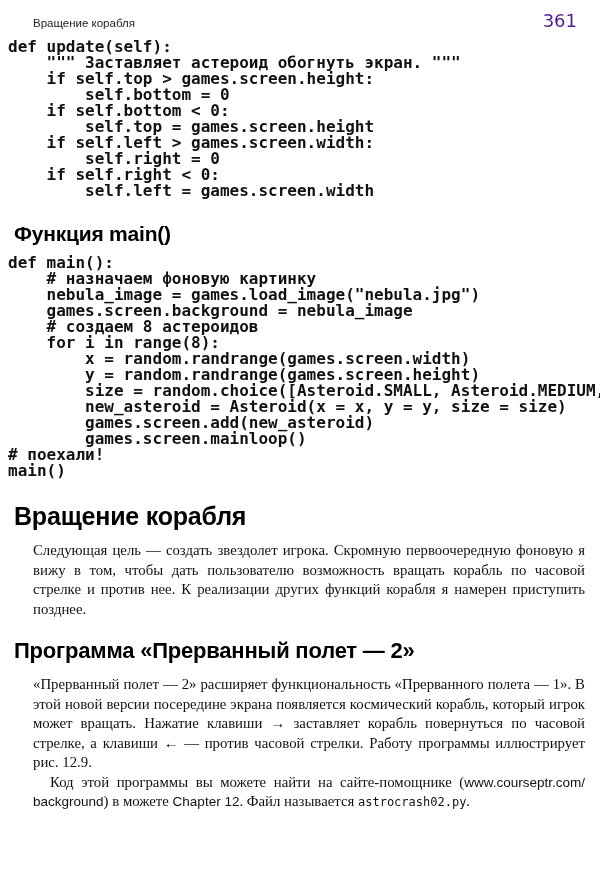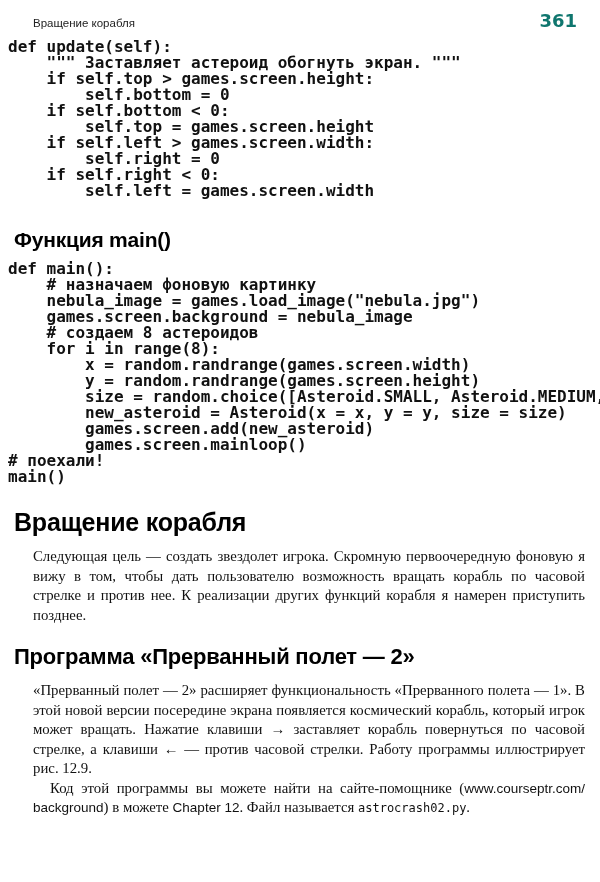--- a/index.html
+++ b/index.html
@@ -19,43 +19,43 @@
     align-items: baseline;
     padding: 10px 23px 0 33px;
   }
   .running-title {
     font-family: "Liberation Sans", sans-serif;
     font-size: 11.5px;
     color: #222;
   }
   .page-number {
     font-family: "DejaVu Sans", "Liberation Sans", sans-serif;
-    font-weight: bold;
+    font-weight: normal;
     font-size: 18px;
-    color: #0f766e;
+    color: #4c1d95;
   }
   pre.code {
     font-family: "DejaVu Sans Mono", "Liberation Mono", monospace;
     font-size: 16px;
     line-height: 16px;
     color: #111;
     white-space: pre;
     margin: 8px;
     font-weight: bold;
   }
   .code-update { margin: 34px 10px 0 58px; }
   .code-main   { margin: 8px 5px 0 30px; }
   h2, h3 {
     font-family: "Liberation Sans", sans-serif;
     font-weight: bold;
     color: #000;
     margin: 0 0 0 14px;
     letter-spacing: -0.2px;
   }
-  .h-main     { margin-top: 28px; font-size: 21px; line-height: 26px; }
+  .h-main     { margin-top: 22px; font-size: 21px; line-height: 26px; }
   .h-rotation { margin-top: 22px; font-size: 25px; line-height: 30px; }
   .h-program  { margin-top: 18px; font-size: 22px; line-height: 28px; }
   p.body {
     margin: 10px 15px 0 33px;
     font-size: 14.8px;
     line-height: 19.5px;
     text-align: justify;
     color: #111;
   }
   p.body.first { margin-top: 8px; }

